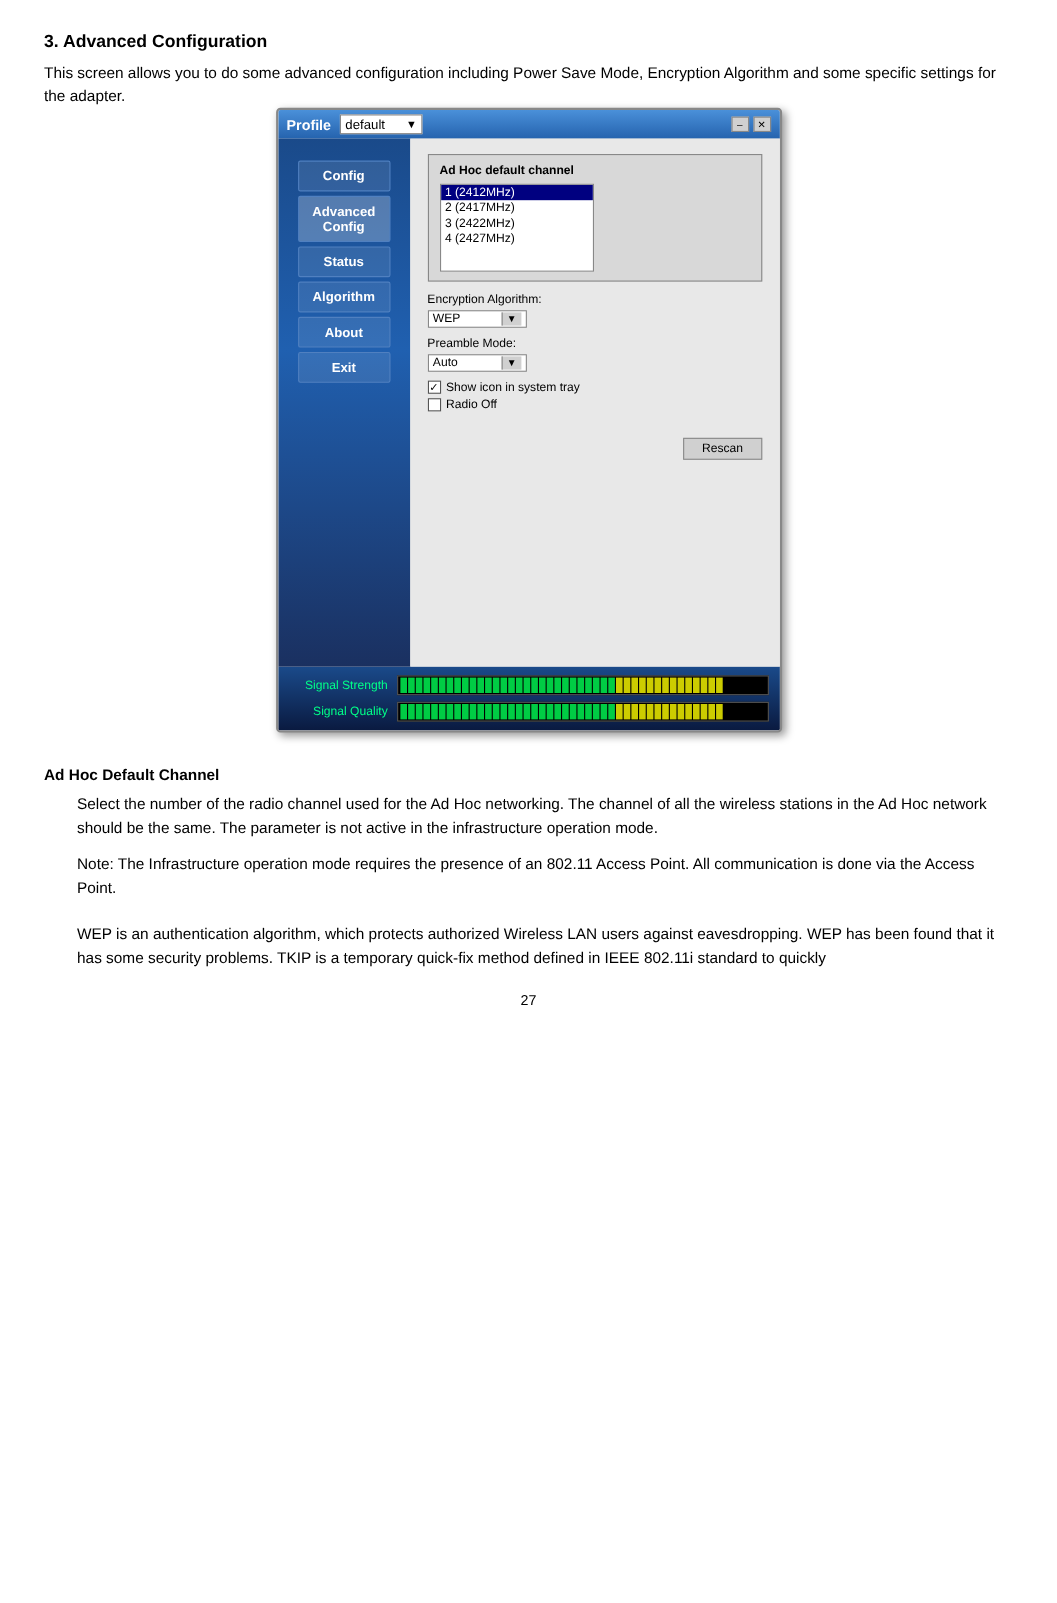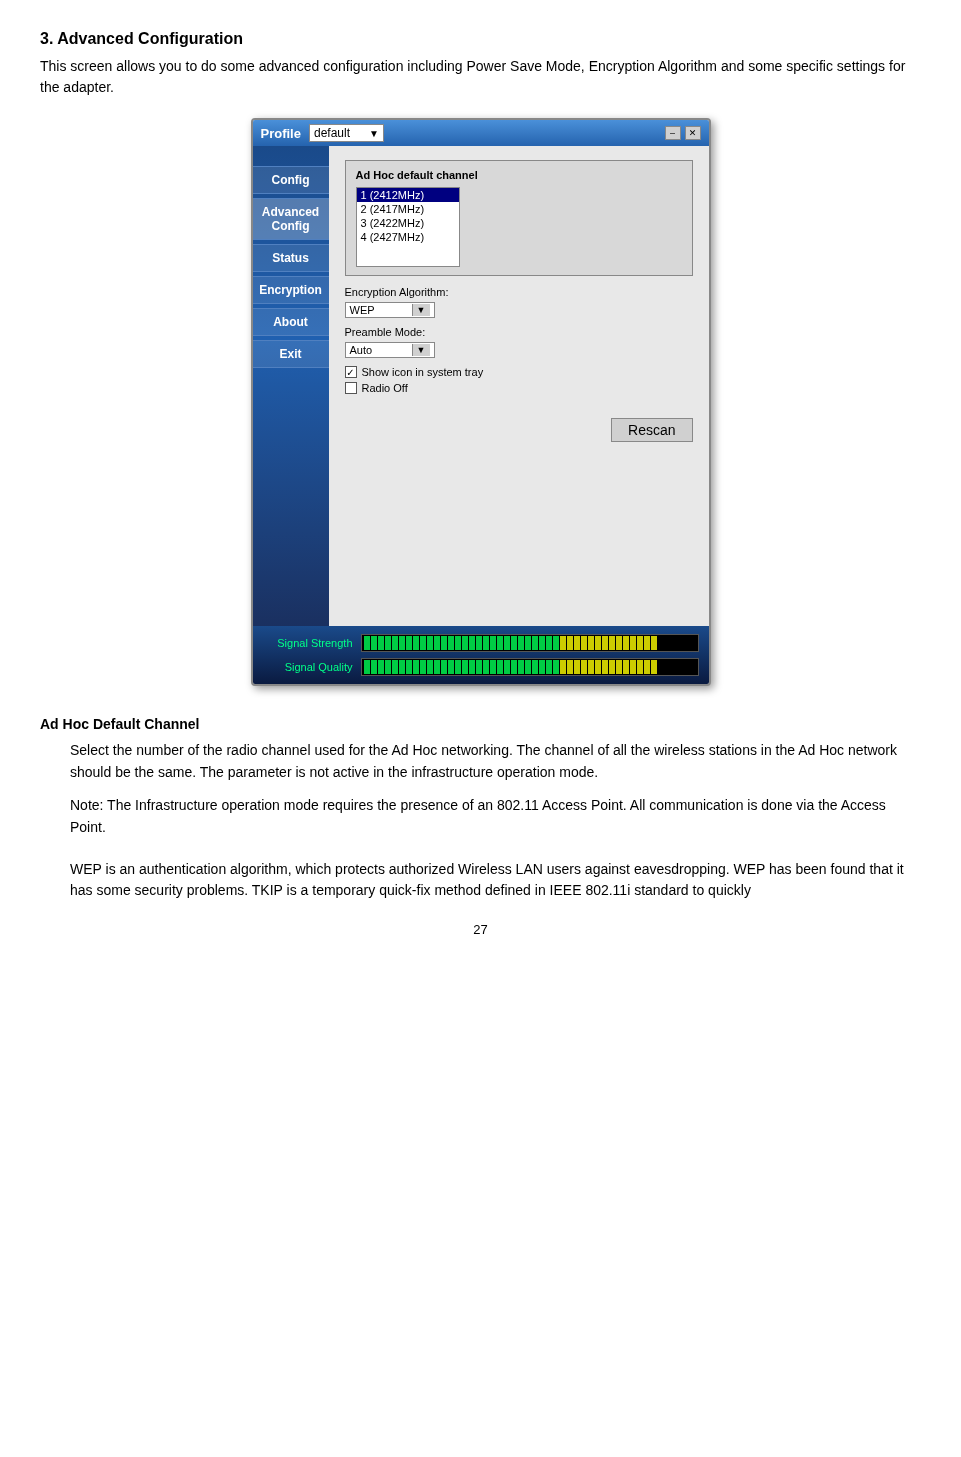--- a/index.html
+++ b/index.html
@@ -13,21 +13,20 @@
       color: #000;
     }
     h2 {
       font-size: 16px;
       font-weight: bold;
       margin-bottom: 8px;
     }
     .intro-text {
       font-size: 14px;
       line-height: 1.5;
-      margin-bottom: 20px;
     }
     
     .screenshot-wrapper {
       display: flex;
       justify-content: center;
       margin-bottom: 30px;
     }
     .app-window {
       width: 460px;
       border: 2px solid #888;
@@ -81,21 +80,21 @@
       font-size: 9px;
       cursor: pointer;
     }
     
     .app-body {
       display: flex;
       min-height: 480px;
     }
     
     .sidebar {
-      width: 76px;
+      width: 120px;
       background: linear-gradient(to bottom, #1a4a8a 0%, #2060b0 40%, #1a3060 100%);
       display: flex;
       flex-direction: column;
       align-items: center;
       padding-top: 20px;
       gap: 4px;
     }
     .sidebar-item {
       width: 84px;
       padding: 6px 8px;
@@ -129,21 +128,21 @@
       font-weight: bold;
       margin-bottom: 6px;
     }
     .adhoc-row {
       display: flex;
       gap: 14px;
     }
     .channel-list {
       border: 1px solid #888;
       background: #fff;
-      width: 104px;
+      width: 140px;
       height: 80px;
       overflow: hidden;
       font-size: 11px;
     }
     .channel-item {
       padding: 1px 4px;
       cursor: pointer;
     }
     .channel-item.selected {
       background: #000080;
@@ -228,21 +227,21 @@
       display: flex;
       align-items: center;
       justify-content: center;
       font-size: 10px;
     }
     
     .rescan-btn {
       background: #d0d0d0;
       border: 1px solid #888;
       padding: 3px 16px;
-      font-size: 14px;
+      font-size: 11px;
       cursor: pointer;
       float: right;
       margin-top: 8px;
     }
     
     .signal-section {
       background: linear-gradient(to bottom, #1a4a8a, #0a1a40);
       padding: 8px 10px;
       display: flex;
       flex-direction: column;
@@ -325,21 +324,21 @@
         <div class="win-btn">✕</div>
       </div>
     </div>
 
     <div class="app-body">
 
       <div class="sidebar">
         <div class="sidebar-item">Config</div>
         <div class="sidebar-item active">Advanced Config</div>
         <div class="sidebar-item">Status</div>
-        <div class="sidebar-item">Encryption</div>
+        <div class="sidebar-item">Algorithm</div>
         <div class="sidebar-item">About</div>
         <div class="sidebar-item">Exit</div>
       </div>
 
       <div class="main-panel">
 
         <div class="section-box">
           <div class="section-label">Ad Hoc default channel</div>
           <div class="adhoc-row">
 

